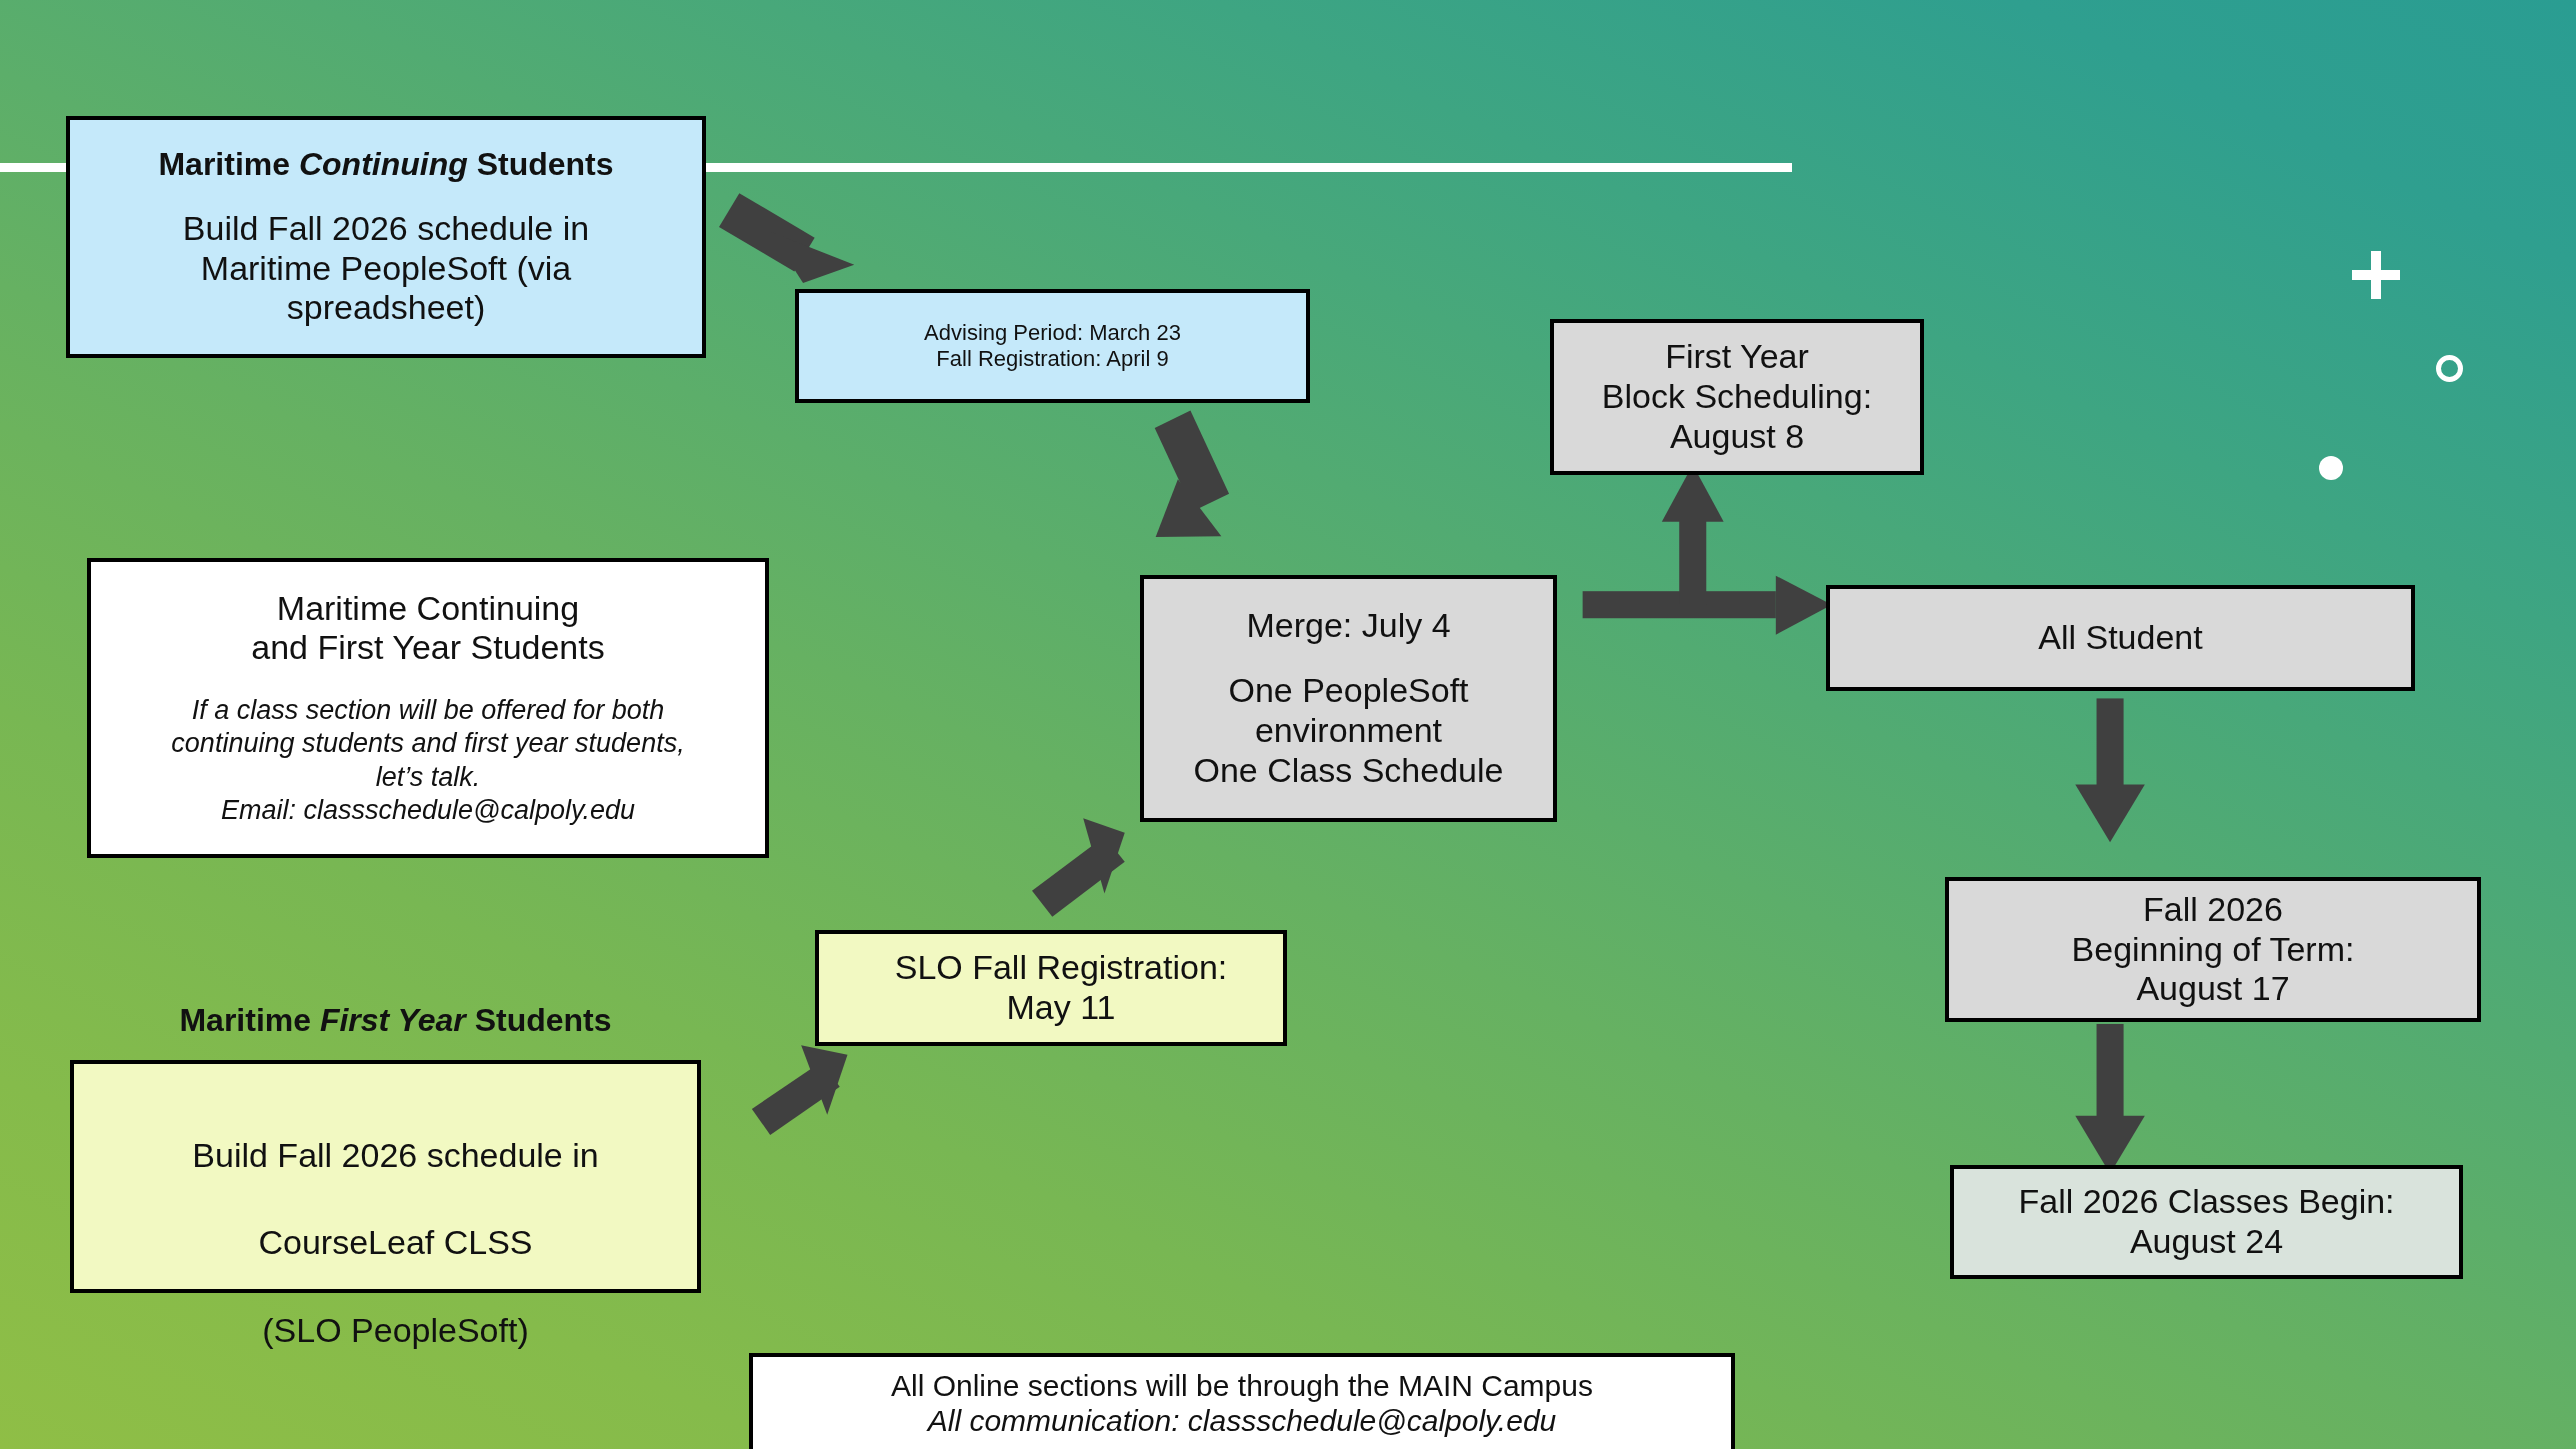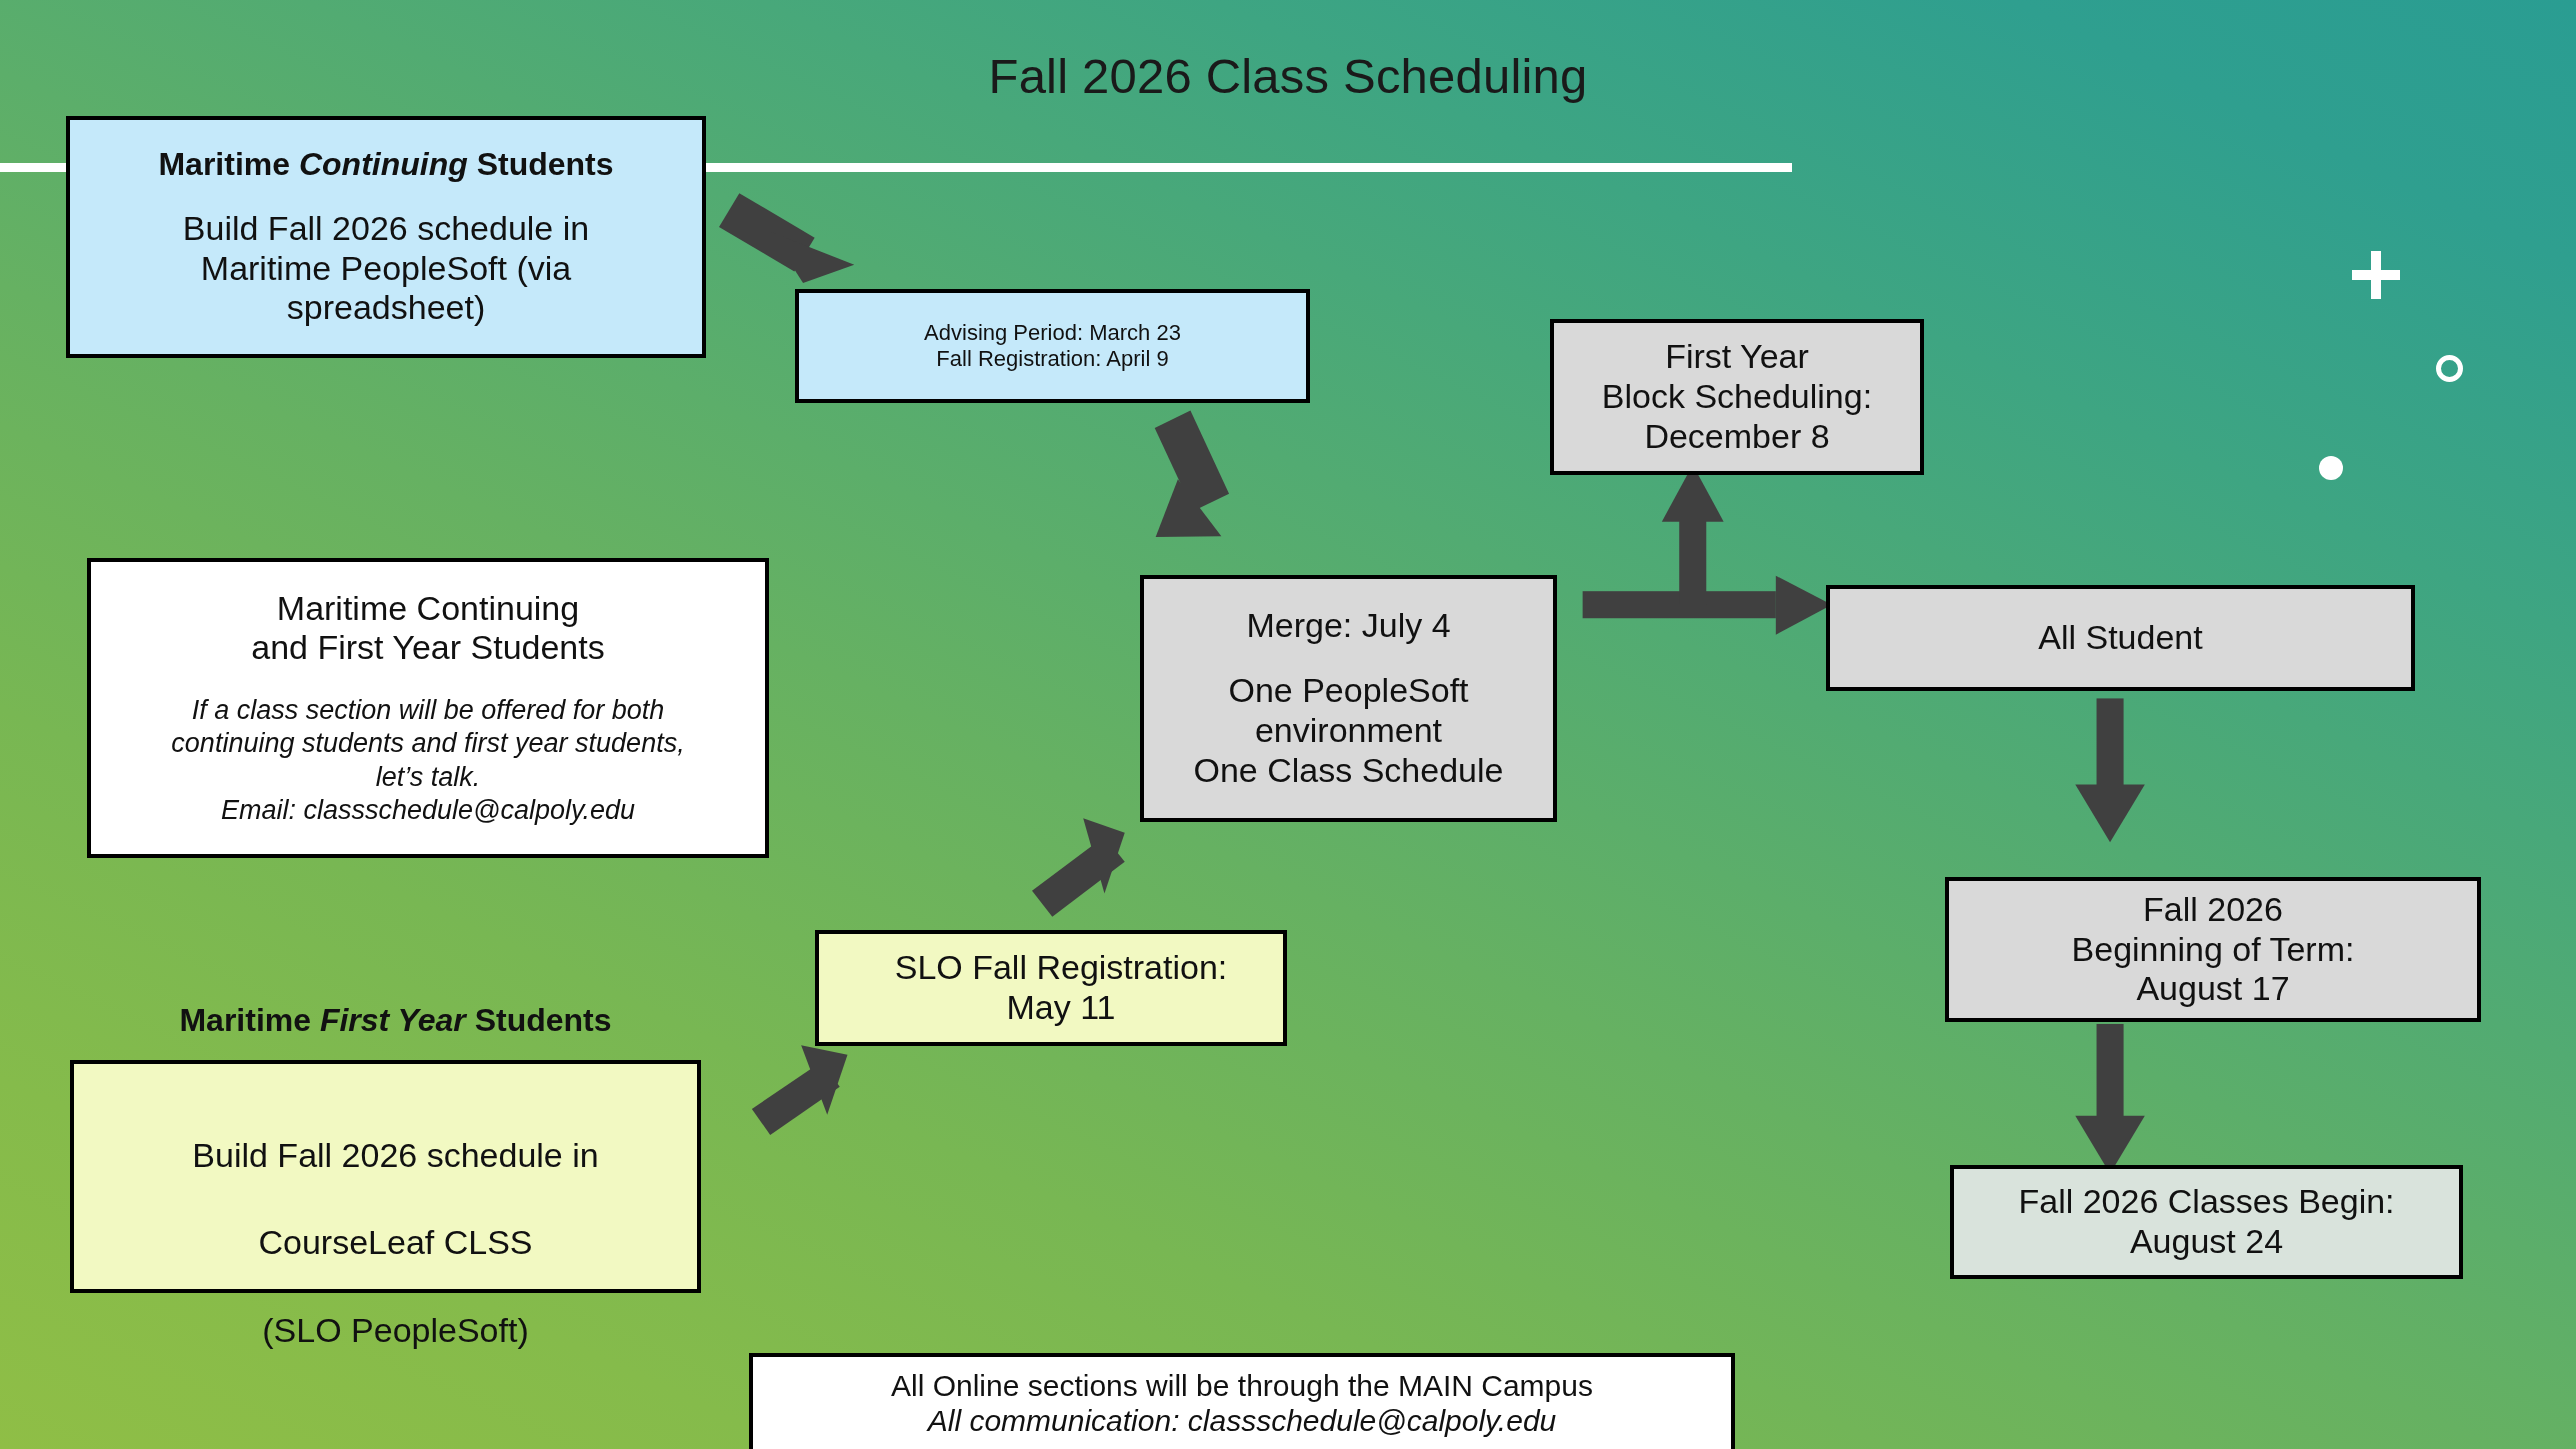--- a/index.html
+++ b/index.html
@@ -179,21 +179,20 @@
     left: 0; top: 0;
     width: 2576px; height: 1449px;
     pointer-events: none;
   }
 </style>
 </head>
 <body>
 
 <div id="canvas">
 
-  <div class="title">Fall 2026 Class Scheduling</div>
 
   <div class="rule"></div>
 
   <div class="mark-plus"></div>
   <div class="mark-ring"></div>
   <div class="mark-dot"></div>
 
   <svg id="arrow-layer" viewBox="0 0 2666 1500">
 
     <g fill="#404040">
@@ -265,21 +264,21 @@
     <span class="line">Merge: July 4</span>
     <span class="gap"></span>
     <span class="line">One PeopleSoft</span>
     <span class="line">environment</span>
     <span class="line">One Class Schedule</span>
   </div>
 
   <div class="node fill-gray" id="node-block">
     <span class="line">First Year</span>
     <span class="line">Block Scheduling:</span>
-    <span class="line">December 8</span>
+    <span class="line">August 8</span>
   </div>
 
   <div class="node fill-gray" id="node-open-enrollment">
     <span class="line">All Student</span>
   </div>
 
   <div class="node fill-gray" id="node-begin-term">
     <span class="line">Fall 2026</span>
     <span class="line">Beginning of Term:</span>
     <span class="line">August 17</span>

